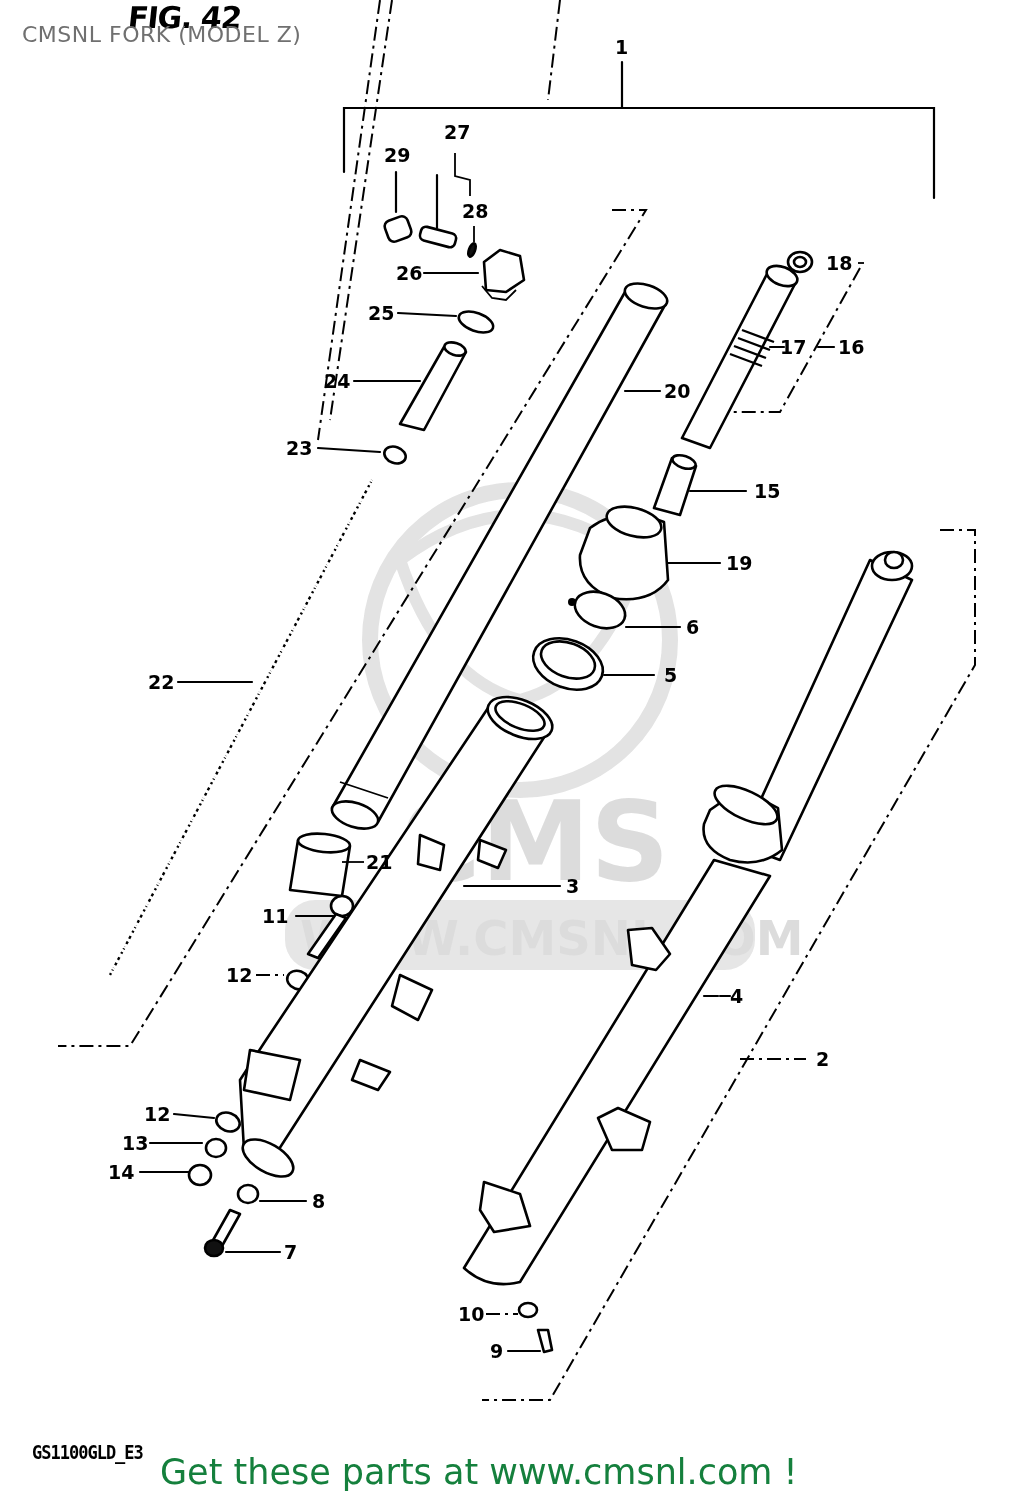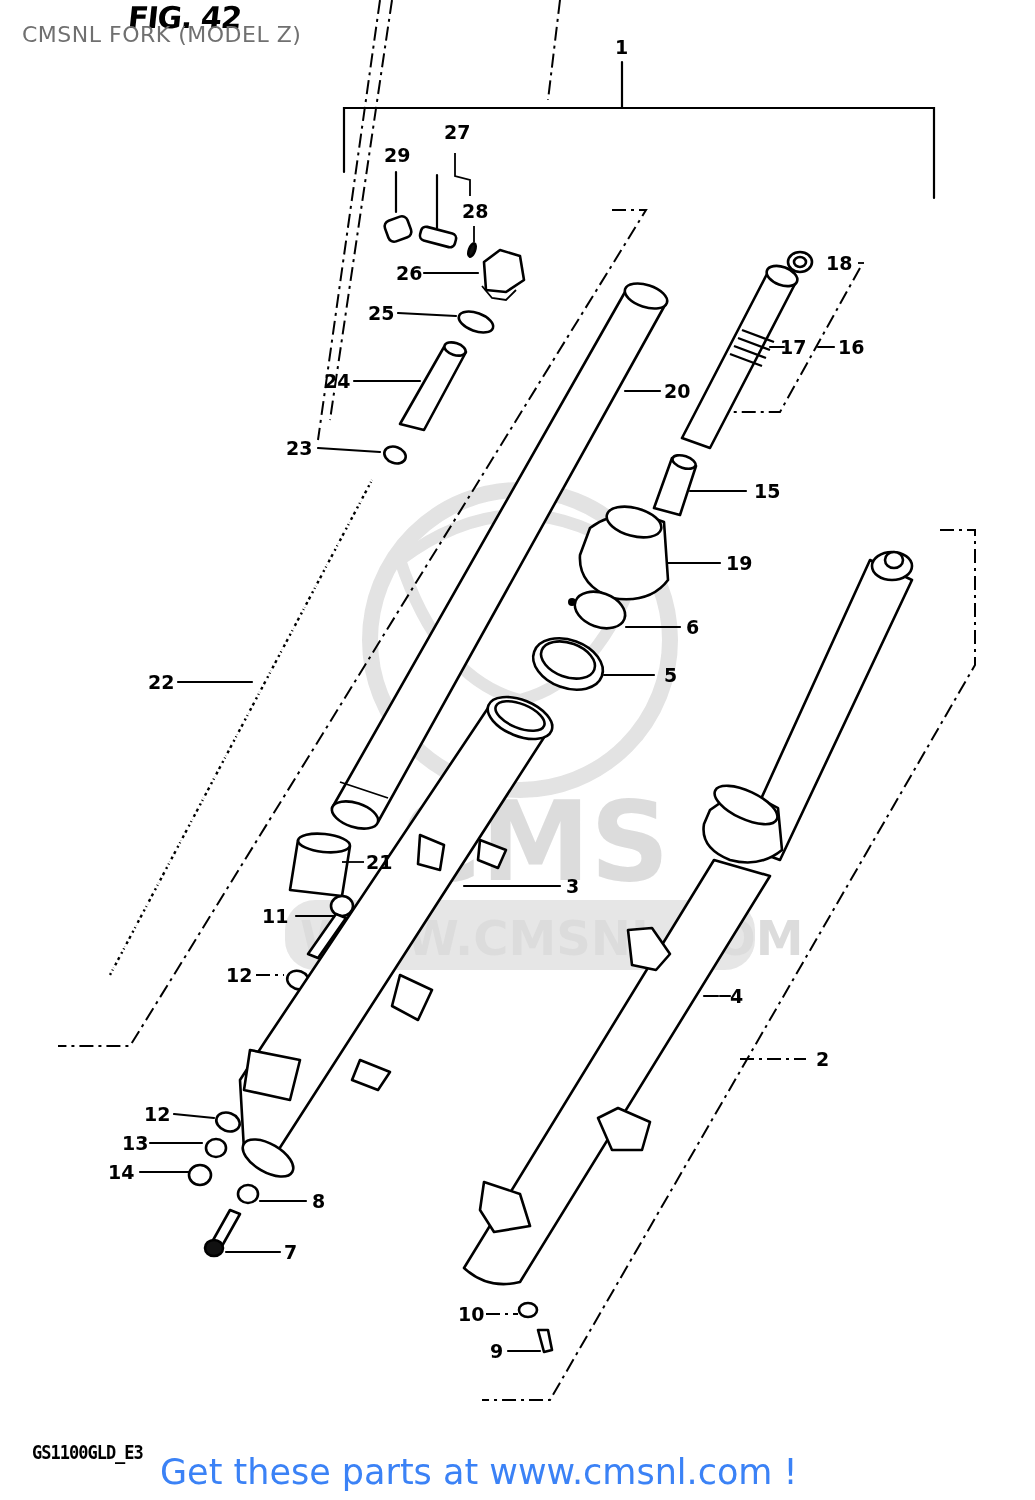--- a/index.html
+++ b/index.html
@@ -1,20 +1,20 @@
 <!DOCTYPE html>
 <html><head>
   <meta charset="utf-8">
   <style>
     html, body { margin: 0; padding: 0; background: #ffffff; }
     body { width: 1035px; height: 1500px; position: relative; overflow: hidden; font-family: "DejaVu Sans", sans-serif; }
     .page-title { position: absolute; left: 22px; top: 22px; font-size: 22px; color: #707070; letter-spacing: 0.5px; z-index: 5; font-family: "DejaVu Sans", sans-serif; }
     .fig-label { position: absolute; left: 128px; top: 0px; font-size: 30px; font-weight: bold; color: #000; font-family: "DejaVu Sans", sans-serif; transform: skewX(-6deg); letter-spacing: -1px; z-index: 4; }
     .model-code { position: absolute; left: 32px; top: 1442px; font-size: 17px; font-weight: bold; color: #000; font-family: "DejaVu Sans Mono", monospace; letter-spacing: -1px; transform: scaleY(1.15); }
-    .footer-cta { position: absolute; left: 160px; top: 1452px; font-size: 35px; color: #3b82f6; font-family: "DejaVu Sans", sans-serif; text-decoration: none; }
+    .footer-cta { position: absolute; left: 160px; top: 1452px; font-size: 35px; color: #15803d; font-family: "DejaVu Sans", sans-serif; text-decoration: none; }
     svg.diagram { position: absolute; left: 0; top: 0; }
     .callout { font-family: "DejaVu Sans", sans-serif; font-weight: bold; font-size: 19px; fill: #000; }
     .wm-text { font-family: "DejaVu Sans", sans-serif; font-weight: bold; fill: #d9d9d9; }
     .ln { stroke: #000; stroke-width: 2.2; fill: none; stroke-linecap: round; }
     .ln-thin { stroke: #000; stroke-width: 1.8; fill: none; }
     .dash { stroke: #000; stroke-width: 2; fill: none; stroke-dasharray: 14 5 3 5; }
     .part { stroke: #000; stroke-width: 2.6; fill: #fff; stroke-linejoin: round; }
     .part-dark { stroke: #000; stroke-width: 2.6; fill: #111; }
     .coil { stroke: #000; stroke-width: 2.4; fill: none; }
   </style>

